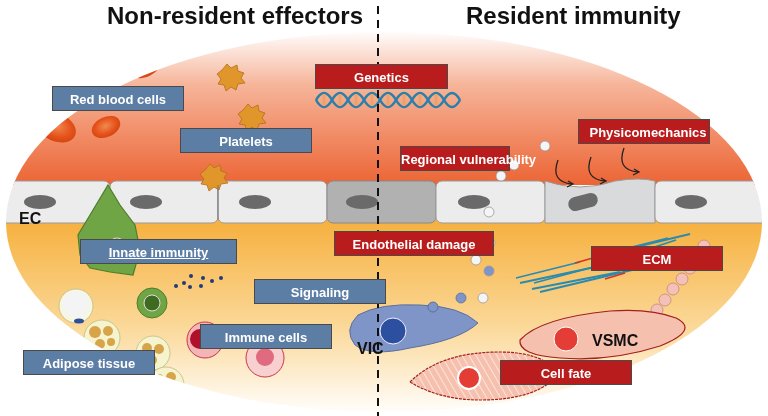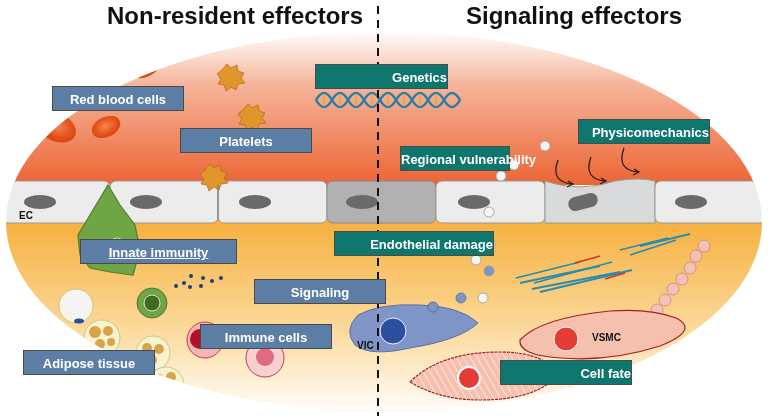--- a/index.html
+++ b/index.html
@@ -4,22 +4,22 @@
 <style>
   html, body { margin: 0; padding: 0; background: #ffffff; }
   #stage { position: relative; width: 768px; height: 416px; overflow: hidden; background: #ffffff;
            font-family: "Liberation Sans", "DejaVu Sans", sans-serif; }
   svg#art { position: absolute; left: 0; top: 0; }
   .heading { position: absolute; top: 2px; font-weight: bold; font-size: 24px; color: #111; white-space: nowrap; }
   .lbl { position: absolute; height: 25px; line-height: 25px; text-align: center; color: #fff;
          font-weight: bold; font-size: 13px; white-space: nowrap; box-sizing: border-box;
          border: 1px solid #4a4a4a; }
   .lbl.blue { background: #5d7ea4; }
-  .lbl.mauve { background: #0f766e; text-align: right; }
-  .tag { position: absolute; font-weight: bold; font-size: 10px; color: #111; }
+  .lbl.mauve { background: #b91c1c; }
+  .tag { position: absolute; font-weight: bold; font-size: 16px; color: #111; }
 </style>
 </head>
 <body>
 
 <div id="stage">
   <svg id="art" width="768" height="416" viewBox="0 0 768 416">
     <defs>
       <linearGradient id="lumenGrad" x1="0" y1="0" x2="0" y2="1">
         <stop offset="0" stop-color="#ffffff"></stop>
         <stop offset="0.35" stop-color="#f6b59a"></stop>
@@ -188,30 +188,31 @@
       <circle cx="566" cy="339" r="12" fill="#e43d36" stroke="#fff"></circle>
 
       <path d="M410 382 Q440 352 500 352 Q540 352 560 372 Q540 400 480 400 Q440 400 410 382 Z" fill="url(#hatch)" stroke="#a3201c" stroke-width="1.2" stroke-dasharray="3 1"></path>
       <circle cx="469" cy="378" r="11" fill="#e43d36" stroke="#fff" stroke-width="2"></circle>
     </g>
 
     <line x1="378" y1="6" x2="378" y2="416" stroke="#111" stroke-width="2" stroke-dasharray="8 6"></line>
   </svg>
 
   <div class="heading" style="left:107px;">Non-resident effectors</div>
-  <div class="heading" style="left:466px;">Signaling effectors</div>
+  <div class="heading" style="left:466px;">Resident immunity</div>
 
   <div class="lbl blue" style="left:52px;top:86px;width:132px;">Red blood cells</div>
   <div class="lbl blue" style="left:180px;top:128px;width:132px;">Platelets</div>
   <div class="lbl mauve" style="left:315px;top:64px;width:133px;">Genetics</div>
   <div class="lbl mauve" style="left:360px;top:146px;width:110px;margin-left:40px;">Regional vulnerability</div>
   <div class="lbl mauve" style="left:578px;top:119px;width:132px;padding-left:8px;">Physicomechanics</div>
   <div class="lbl blue" style="left:80px;top:239px;width:157px;text-decoration:underline;">Innate immunity</div>
   <div class="lbl mauve" style="left:334px;top:231px;width:160px;">Endothelial damage</div>
   <div class="lbl blue" style="left:254px;top:279px;width:132px;">Signaling</div>
   <div class="lbl blue" style="left:200px;top:324px;width:132px;">Immune cells</div>
   <div class="lbl blue" style="left:23px;top:350px;width:132px;">Adipose tissue</div>
+  <div class="lbl mauve" style="left:591px;top:246px;width:132px;">ECM</div>
   <div class="lbl mauve" style="left:500px;top:360px;width:132px;">Cell fate</div>
 
   <div class="tag" style="left:19px;top:210px;">EC</div>
   <div class="tag" style="left:357px;top:340px;">VIC</div>
   <div class="tag" style="left:592px;top:332px;">VSMC</div>
 </div>
 
 </body></html>

